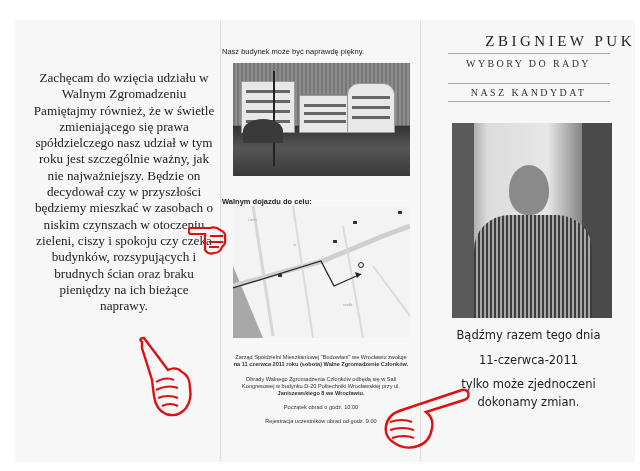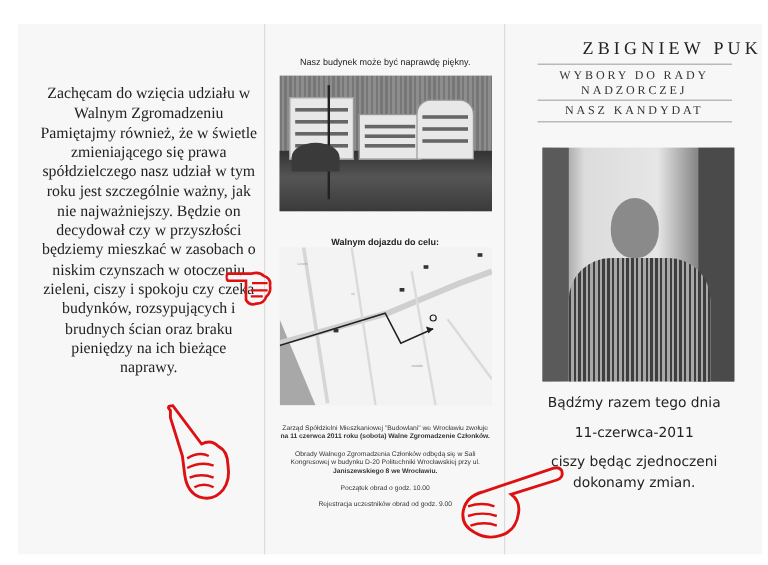--- a/index.html
+++ b/index.html
@@ -9,21 +9,21 @@
   .fold { position:absolute; top:20px; width:1px; height:442px; background:#dcdcdc; }
   .panel { position:absolute; top:20px; height:442px; }
 
   
   #left-panel { left:15px; width:205px; }
   .left-text { position:absolute; left:11px; top:50px; width:196px; text-align:center;
                font-size:13.2px; line-height:16.3px; color:#222; }
 
   
   #mid-panel { left:222px; width:198px; }
-  .caption { position:absolute; left:0; width:198px; text-align:center;
+  .caption { position:absolute; left:0; width:198px; text-align:left;
              font-family:"Liberation Sans", sans-serif; font-size:7.5px; color:#222; }
   .photo-building { position:absolute; left:11px; top:43px; width:177px; height:113px;
       background:
         linear-gradient(180deg, rgba(0,0,0,0) 0%, rgba(0,0,0,0) 55%, #333 56%, #555 75%, #3a3a3a 100%),
         repeating-linear-gradient(90deg, #777 0 2px, #8d8d8d 2px 4px);
       overflow:hidden; }
   .bldg { position:absolute; background:#e8e8e8; border:1px solid #999; }
   .bldg .win { position:absolute; left:4px; right:4px; height:3px; background:#666; }
   .map-box { position:absolute; left:11px; top:186px; width:177px; height:132px;
              background:#f3f3f3; overflow:hidden; }
@@ -132,36 +132,35 @@
     <div style="font-weight:bold">Janiszewskiego 8 we Wrocławiu.</div>
   </div>
   <div class="info" style="top:384px">Początek obrad o godz. 10.00</div>
   <div class="info" style="top:398px">Rejestracja uczestników obrad od godz. 9.00</div>
 </div>
 
 <div class="panel" id="right-panel">
   <div class="name">ZBIGNIEW PUK</div>
   <div class="rule" style="top:33px"></div>
   <div class="sub" style="top:38px">WYBORY DO RADY</div>
-  <div class="sub" style="top:50px">NADZORCZEJ</div>
   <div class="rule" style="top:63px"></div>
   <div class="sub" style="top:67px">NASZ KANDYDAT</div>
   <div class="rule" style="top:81px"></div>
 
   <div class="photo-person">
     <div style="position:absolute; left:0; top:0; width:22px; height:195px; background:#5a5a5a;"></div>
     <div style="position:absolute; right:0; top:0; width:30px; height:195px; background:#4a4a4a;"></div>
     <div style="position:absolute; left:57px; top:42px; width:40px; height:50px; background:#8a8a8a; border-radius:50% 50% 45% 45%;"></div>
     <div style="position:absolute; left:22px; top:92px; width:118px; height:110px; border-radius:35px 35px 0 0;
          background:repeating-linear-gradient(90deg,#3d3d3d 0 2px,#a8a8a8 2px 4px);"></div>
   </div>
 
   <div class="slogan" style="top:308px">Bądźmy razem tego dnia</div>
   <div class="slogan" style="top:333px">11-czerwca-2011</div>
-  <div class="slogan" style="top:357px">ciszy będąc zjednoczeni</div>
+  <div class="slogan" style="top:357px">tylko może zjednoczeni</div>
   <div class="slogan" style="top:375px">dokonamy zmian.</div>
 </div>
 
 <svg class="hand" style="left:188px; top:222px" width="40" height="36" viewBox="0 0 40 36">
   <path d="M2 6 L22 6 Q28 4 32 8 Q38 10 37 16 Q38 22 34 25 Q32 31 26 31 Q20 33 17 28 L17 12 L2 12 Q-1 9 2 6 Z" fill="none" stroke="#dd1111" stroke-width="2.2"></path>
   <path d="M22 14 L35 14 M21 20 L35 20 M21 25 L31 25" stroke="#dd1111" stroke-width="1.8" fill="none"></path>
 </svg>
 
 <svg class="hand" style="left:138px; top:336px" width="60" height="84" viewBox="0 0 60 84">
   <path d="M4 6 Q0 2 6 2 L30 34 Q38 30 44 36 Q52 40 52 52 Q54 64 48 72 Q40 82 28 78 Q18 74 16 60 L14 44 L4 12 Z" fill="none" stroke="#dd1111" stroke-width="2.4"></path>

